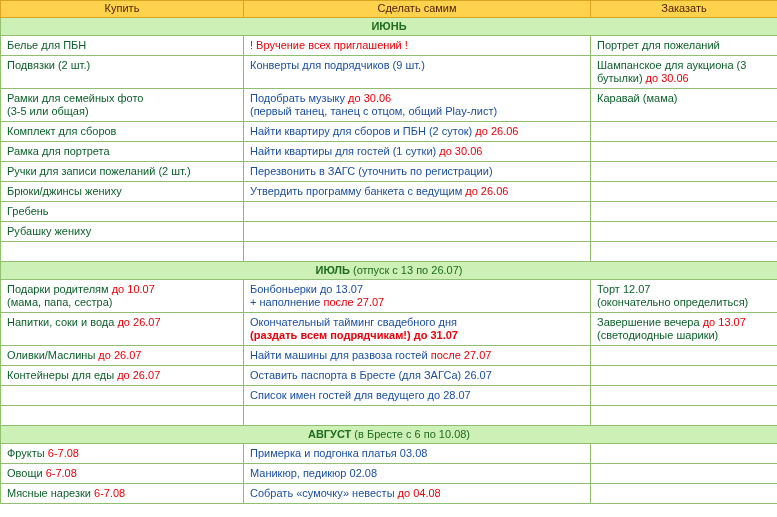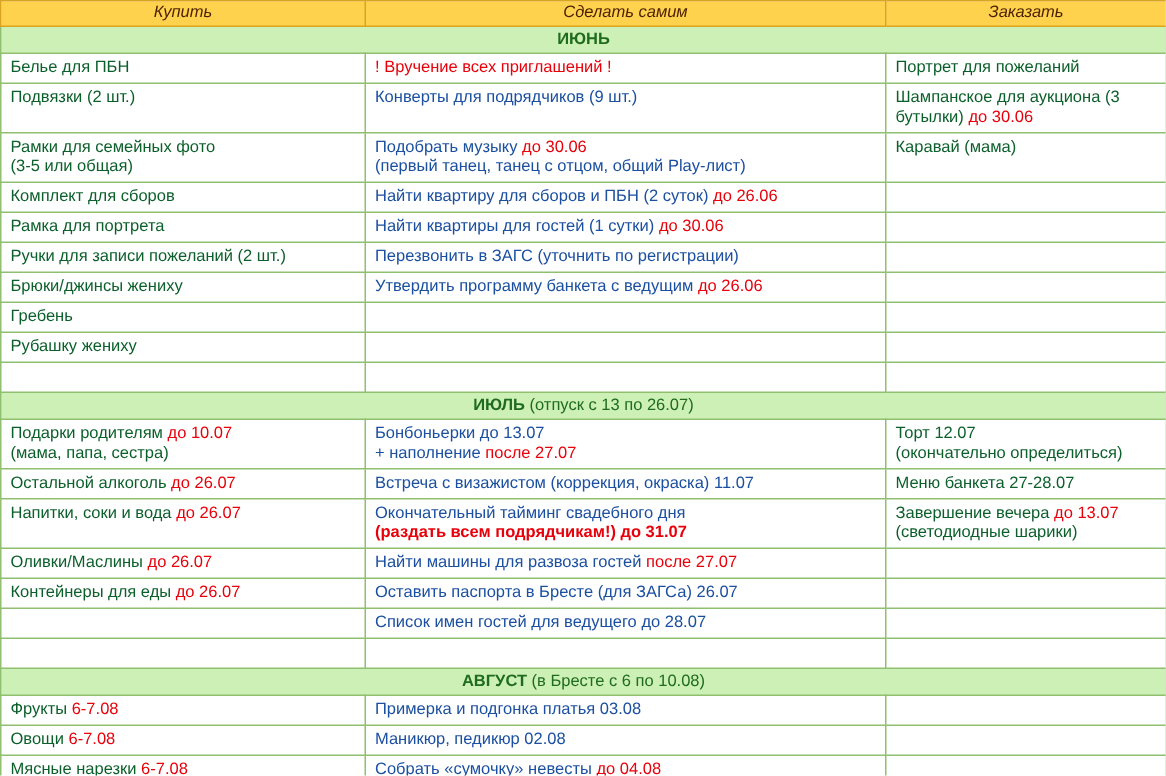--- a/index.html
+++ b/index.html
@@ -35,21 +35,20 @@
   
   tr.header td {
     background: #ffd24d;
     text-align: center;
     font-weight: normal;
     color: #4a1f00;
     height: 14px;
     padding: 1px 16px;
     font-size: 11px;
     border: 1px solid #d9a520;
-    font-style: italic;
   }
   
   tr.month td {
     background: #ccf0b5;
     text-align: center;
     color: #1f6b1f;
     font-weight: bold;
     padding: 2px 4px;
     height: 13px;
   }
@@ -189,31 +188,20 @@
           <span class="line"><span>Бонбоньерки  до 13.07</span></span>
           <span class="line"><span>+ наполнение </span><span class="red">после 27.07</span></span>
         </td>
         <td class="col-order">
           <span class="line"><span>Торт 12.07</span></span>
           <span class="line"><span>(окончательно определиться)</span></span>
         </td>
       </tr>
       <tr>
         <td class="col-buy">
-          <span class="line"><span>Остальной алкоголь </span><span class="red">до 26.07</span></span>
-        </td>
-        <td class="col-self">
-          <span class="line"><span>Встреча с визажистом (коррекция, окраска) 11.07</span></span>
-        </td>
-        <td class="col-order">
-          <span class="line"><span>Меню банкета 27-28.07</span></span>
-        </td>
-      </tr>
-      <tr>
-        <td class="col-buy">
           <span class="line"><span>Напитки,  соки и вода </span><span class="red">до 26.07</span></span>
         </td>
         <td class="col-self">
           <span class="line"><span>Окончательный тайминг свадебного дня</span></span>
           <span class="line"><span class="red bold">(раздать всем подрядчикам!) до 31.07</span></span>
         </td>
         <td class="col-order">
           <span class="line"><span>Завершение вечера </span><span class="red">до 13.07</span></span>
           <span class="line"><span>(светодиодные шарики)</span></span>
         </td>

